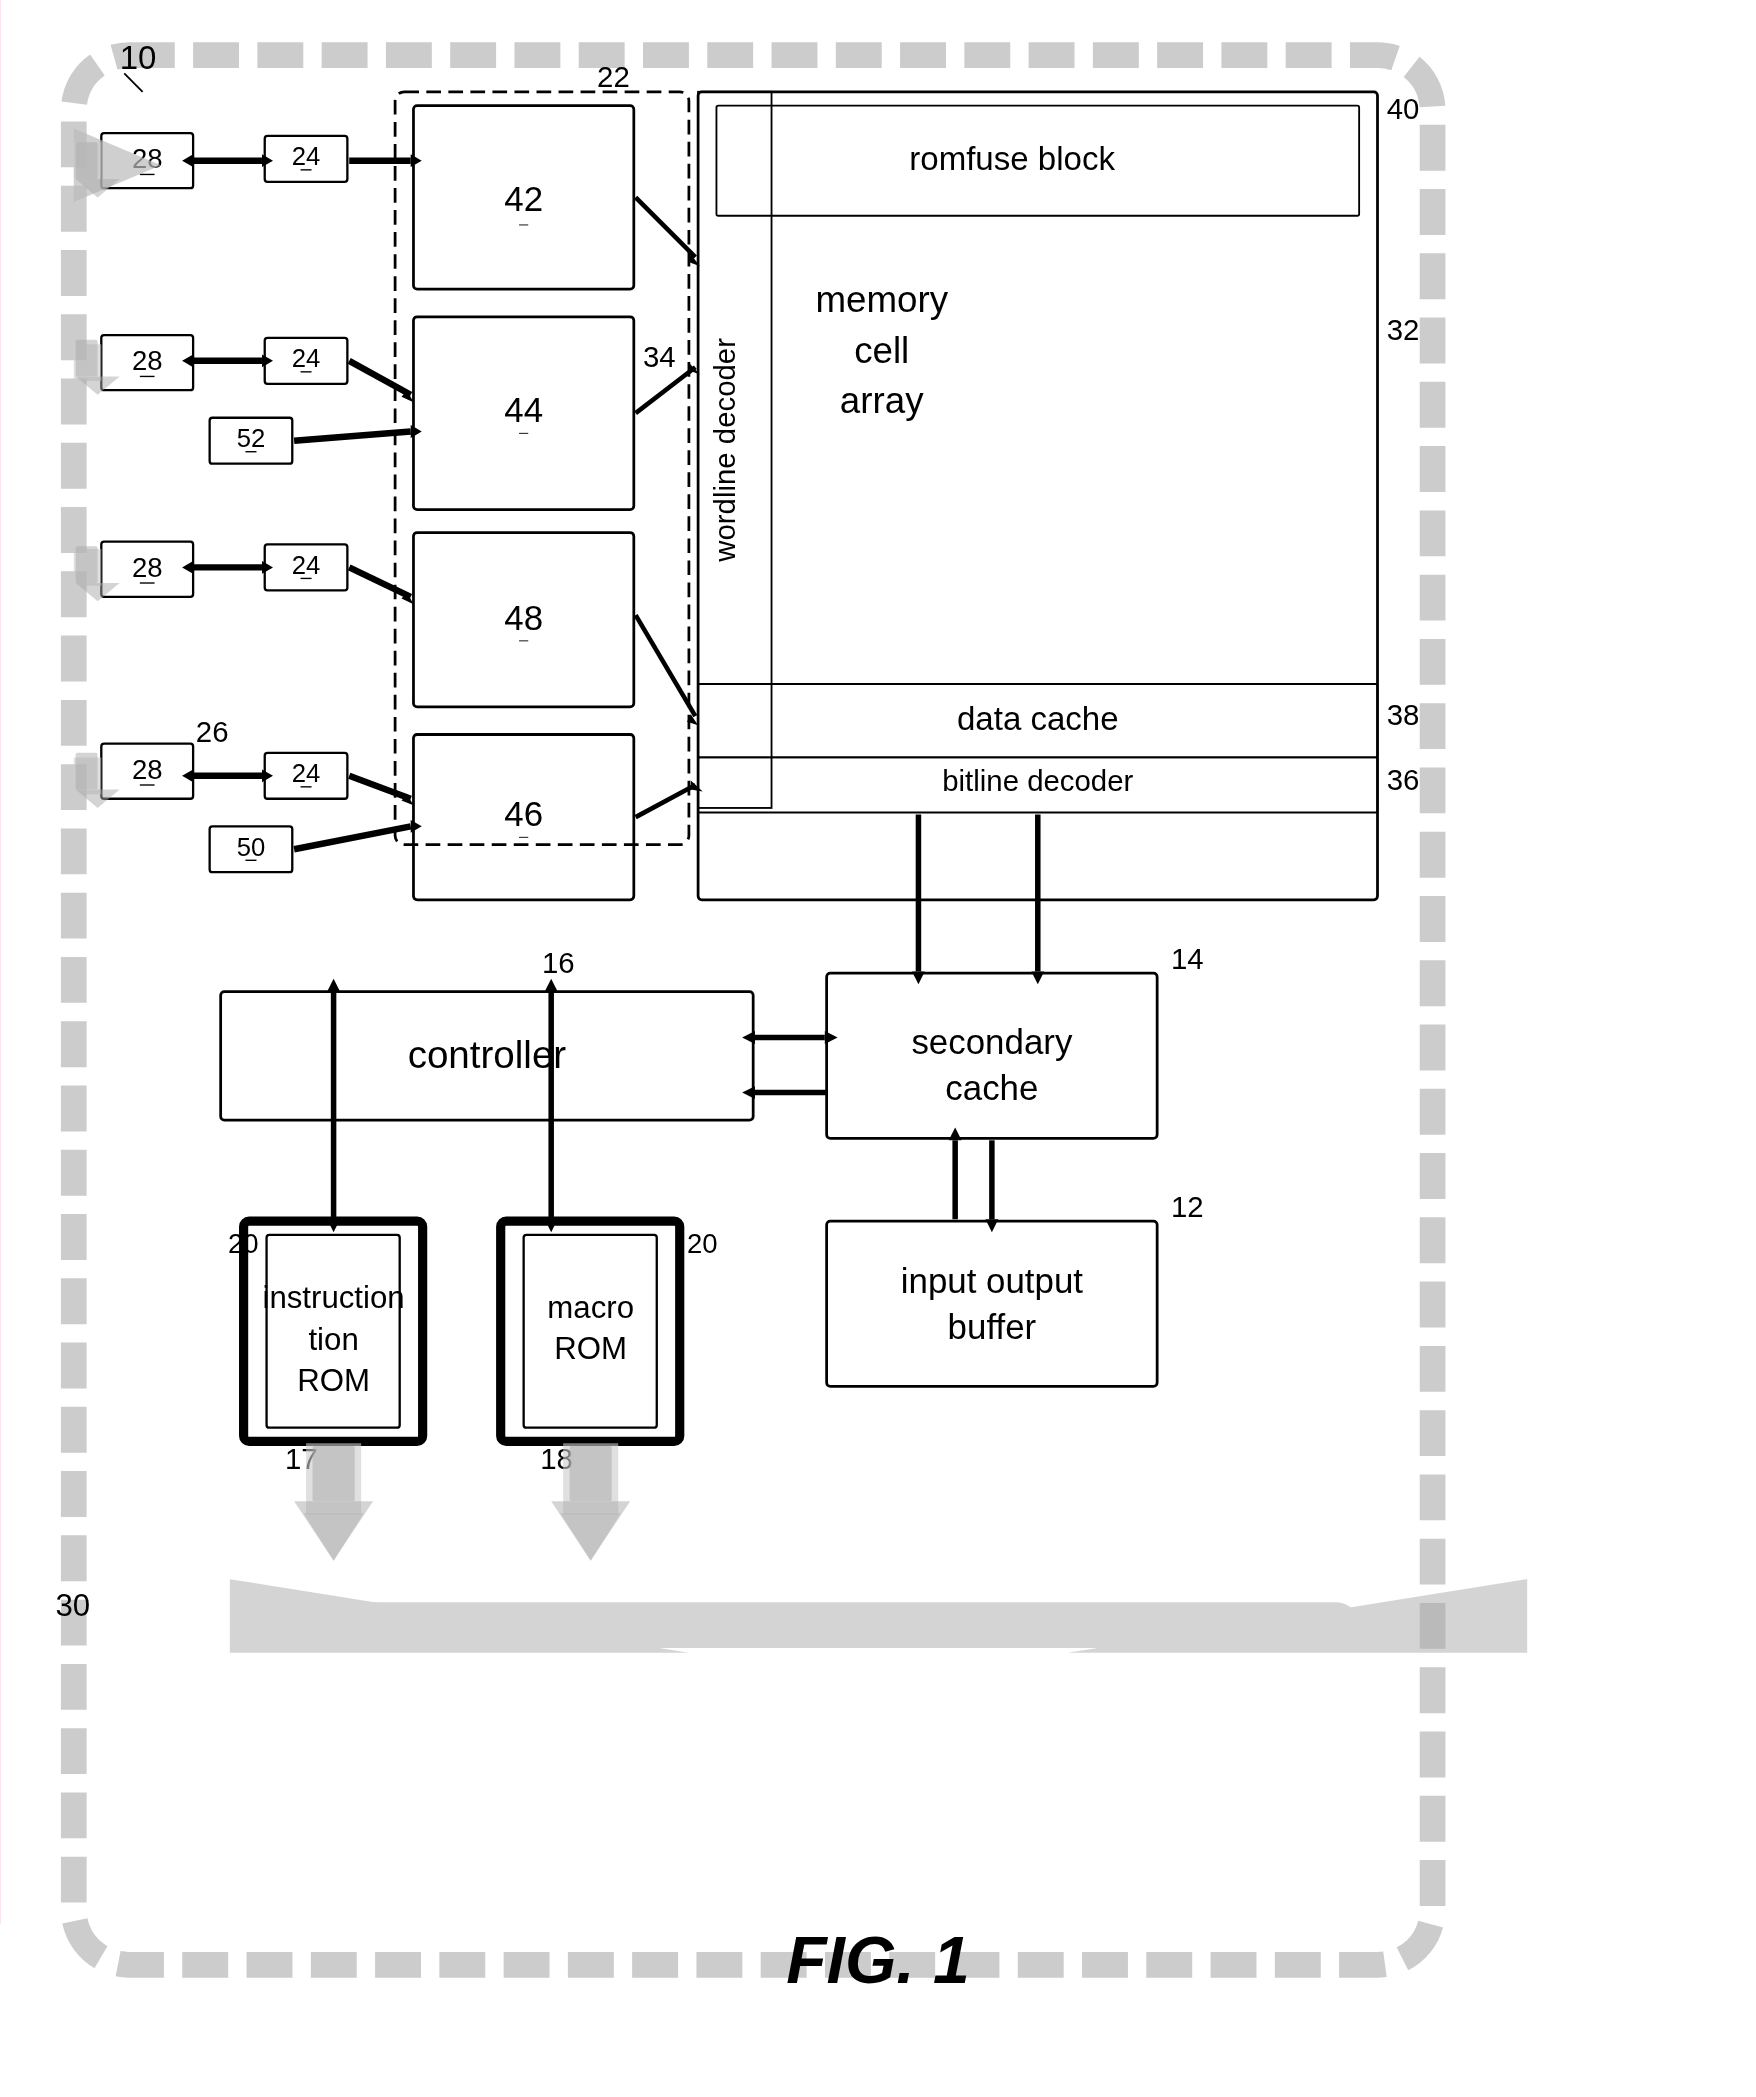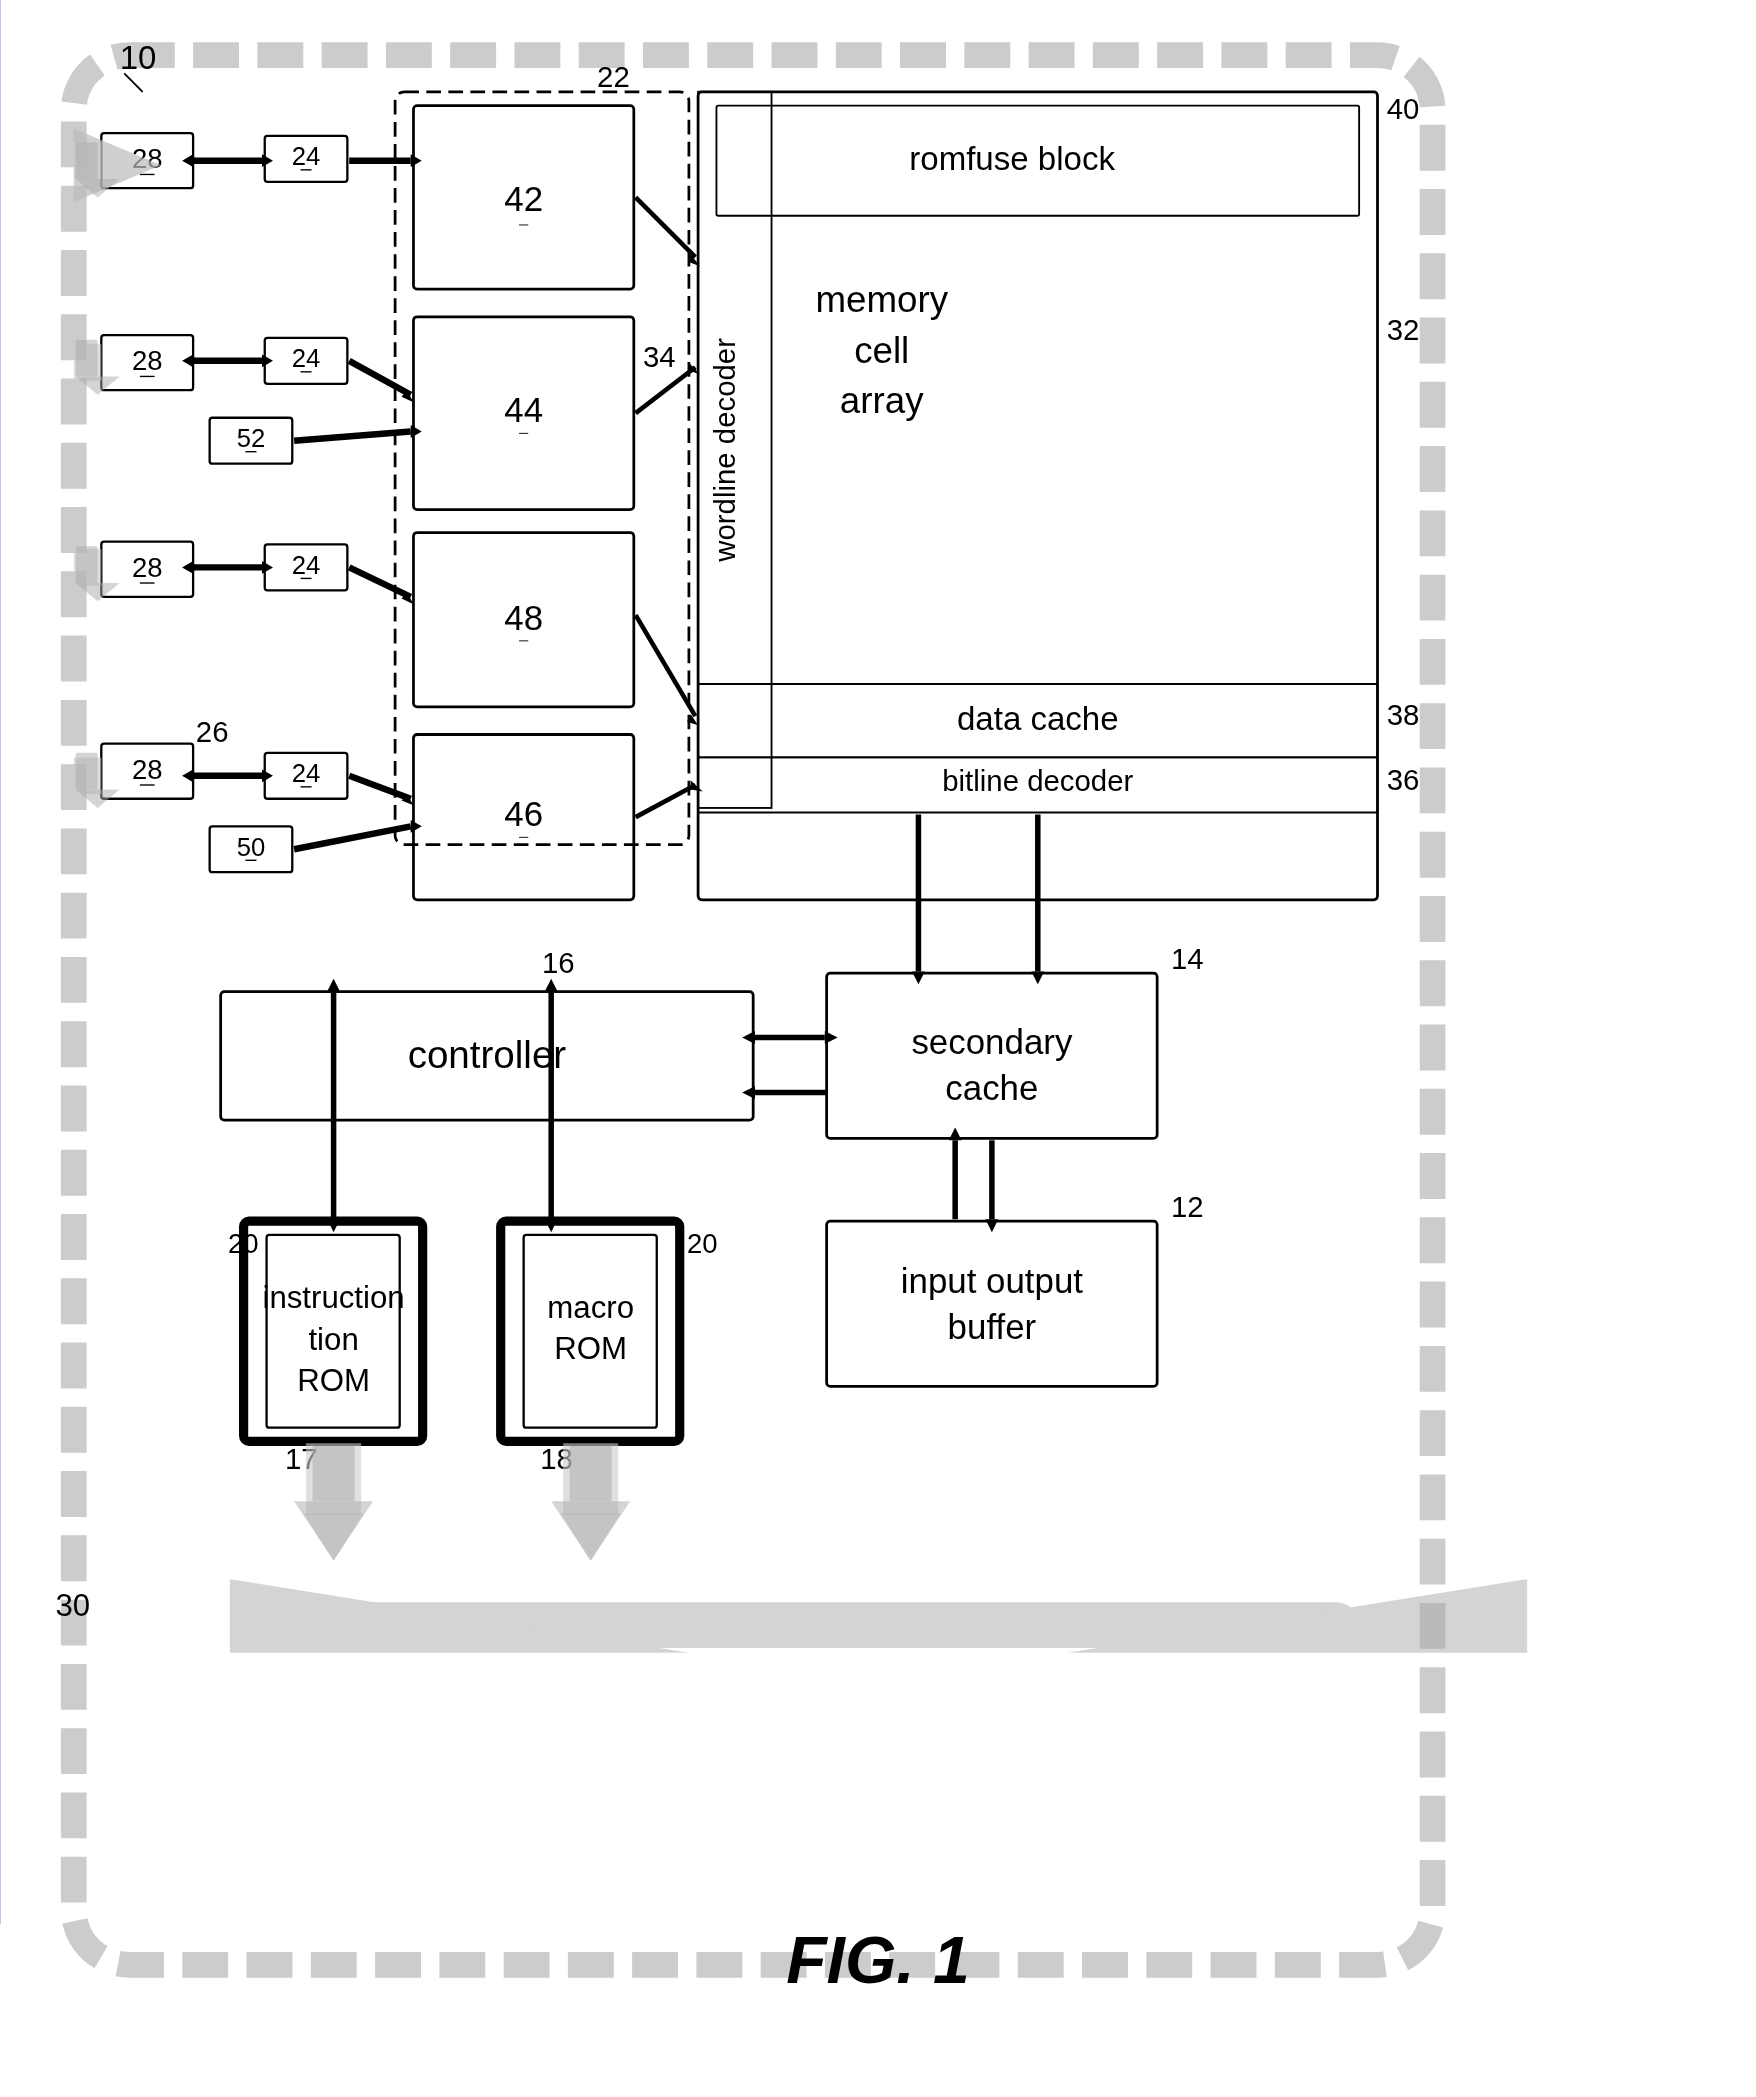--- a/index.html
+++ b/index.html
@@ -9,21 +9,21 @@
       width: 1757px;
       height: 2097px;
       overflow: hidden;
       position: relative;
     }
 
     .diagram-container {
       position: relative;
       width: 1757px;
       height: 1924px;
-      background: #1d4ed8;
+      background: #f9a8d4;
       padding-left: 48px;
     }
 
     
     .main-svg {
       position: absolute;
       top: 0; left: 0;
       width: 1757px;
       height: 2097px;
     }

